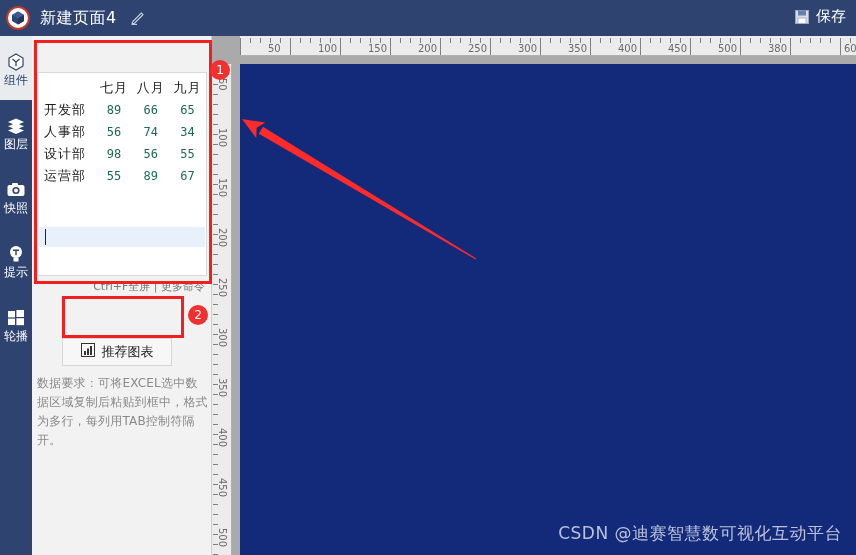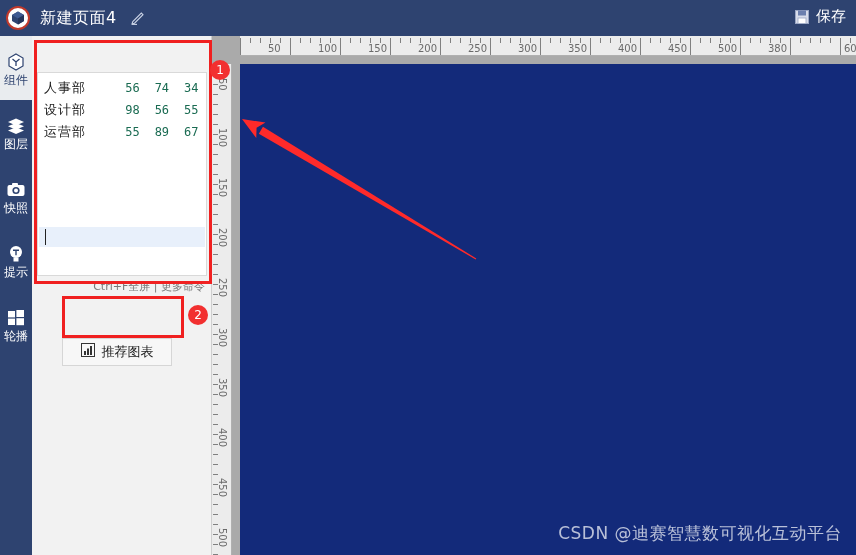--- a/index.html
+++ b/index.html
@@ -255,20 +255,32 @@
       </span>
       <span class="rail-label">轮播</span>
     </div>
   </div>
 
   <div class="panel">
 
     <div class="data-box">
       <table class="datatbl">
         <tbody>
+            <tr>
+          <td class="colhead"></td>
+          <td class="colhead">七月</td>
+          <td class="colhead">八月</td>
+          <td class="colhead">九月</td>
+        </tr>
+        <tr>
+          <td class="rowhead">开发部</td>
+          <td class="num">89</td>
+          <td class="num">66</td>
+          <td class="num">65</td>
+        </tr>
         <tr>
           <td class="rowhead">人事部</td>
           <td class="num">56</td>
           <td class="num">74</td>
           <td class="num">34</td>
         </tr>
         <tr>
           <td class="rowhead">设计部</td>
           <td class="num">98</td>
           <td class="num">56</td>
@@ -294,20 +306,21 @@
         <svg width="14" height="14" viewBox="0 0 14 14" aria-hidden="true">
           <rect x="0.5" y="0.5" width="13" height="13" fill="none" stroke="#333" stroke-width="1"></rect>
           <rect x="3" y="8" width="2" height="4" fill="#333"></rect>
           <rect x="6" y="5.5" width="2" height="6.5" fill="#333"></rect>
           <rect x="9" y="3" width="2" height="9" fill="#333"></rect>
         </svg>
       </span>
       <span class="rec-btn-label">推荐图表</span>
     </div>
 
+    <div class="hint-text">数据要求：可将EXCEL选中数据区域复制后粘贴到框中，格式为多行，每列用TAB控制符隔开。</div>
   </div>
 
   <div class="ruler-corner"></div>
   <div class="ruler-h" id="rulerH">
       <div class="tick" style="left: 0px; top: 2px; width: 1px; height: 18px;"></div>
       <div class="tick" style="left: 10px; top: 2px; width: 1px; height: 5px;"></div>
       <div class="tick" style="left: 20px; top: 2px; width: 1px; height: 5px;"></div>
       <div class="tick" style="left: 30px; top: 2px; width: 1px; height: 5px;"></div>
       <div class="tick" style="left: 40px; top: 2px; width: 1px; height: 5px;"></div>
       <div class="tick" style="left: 50px; top: 2px; width: 1px; height: 18px;"></div>

